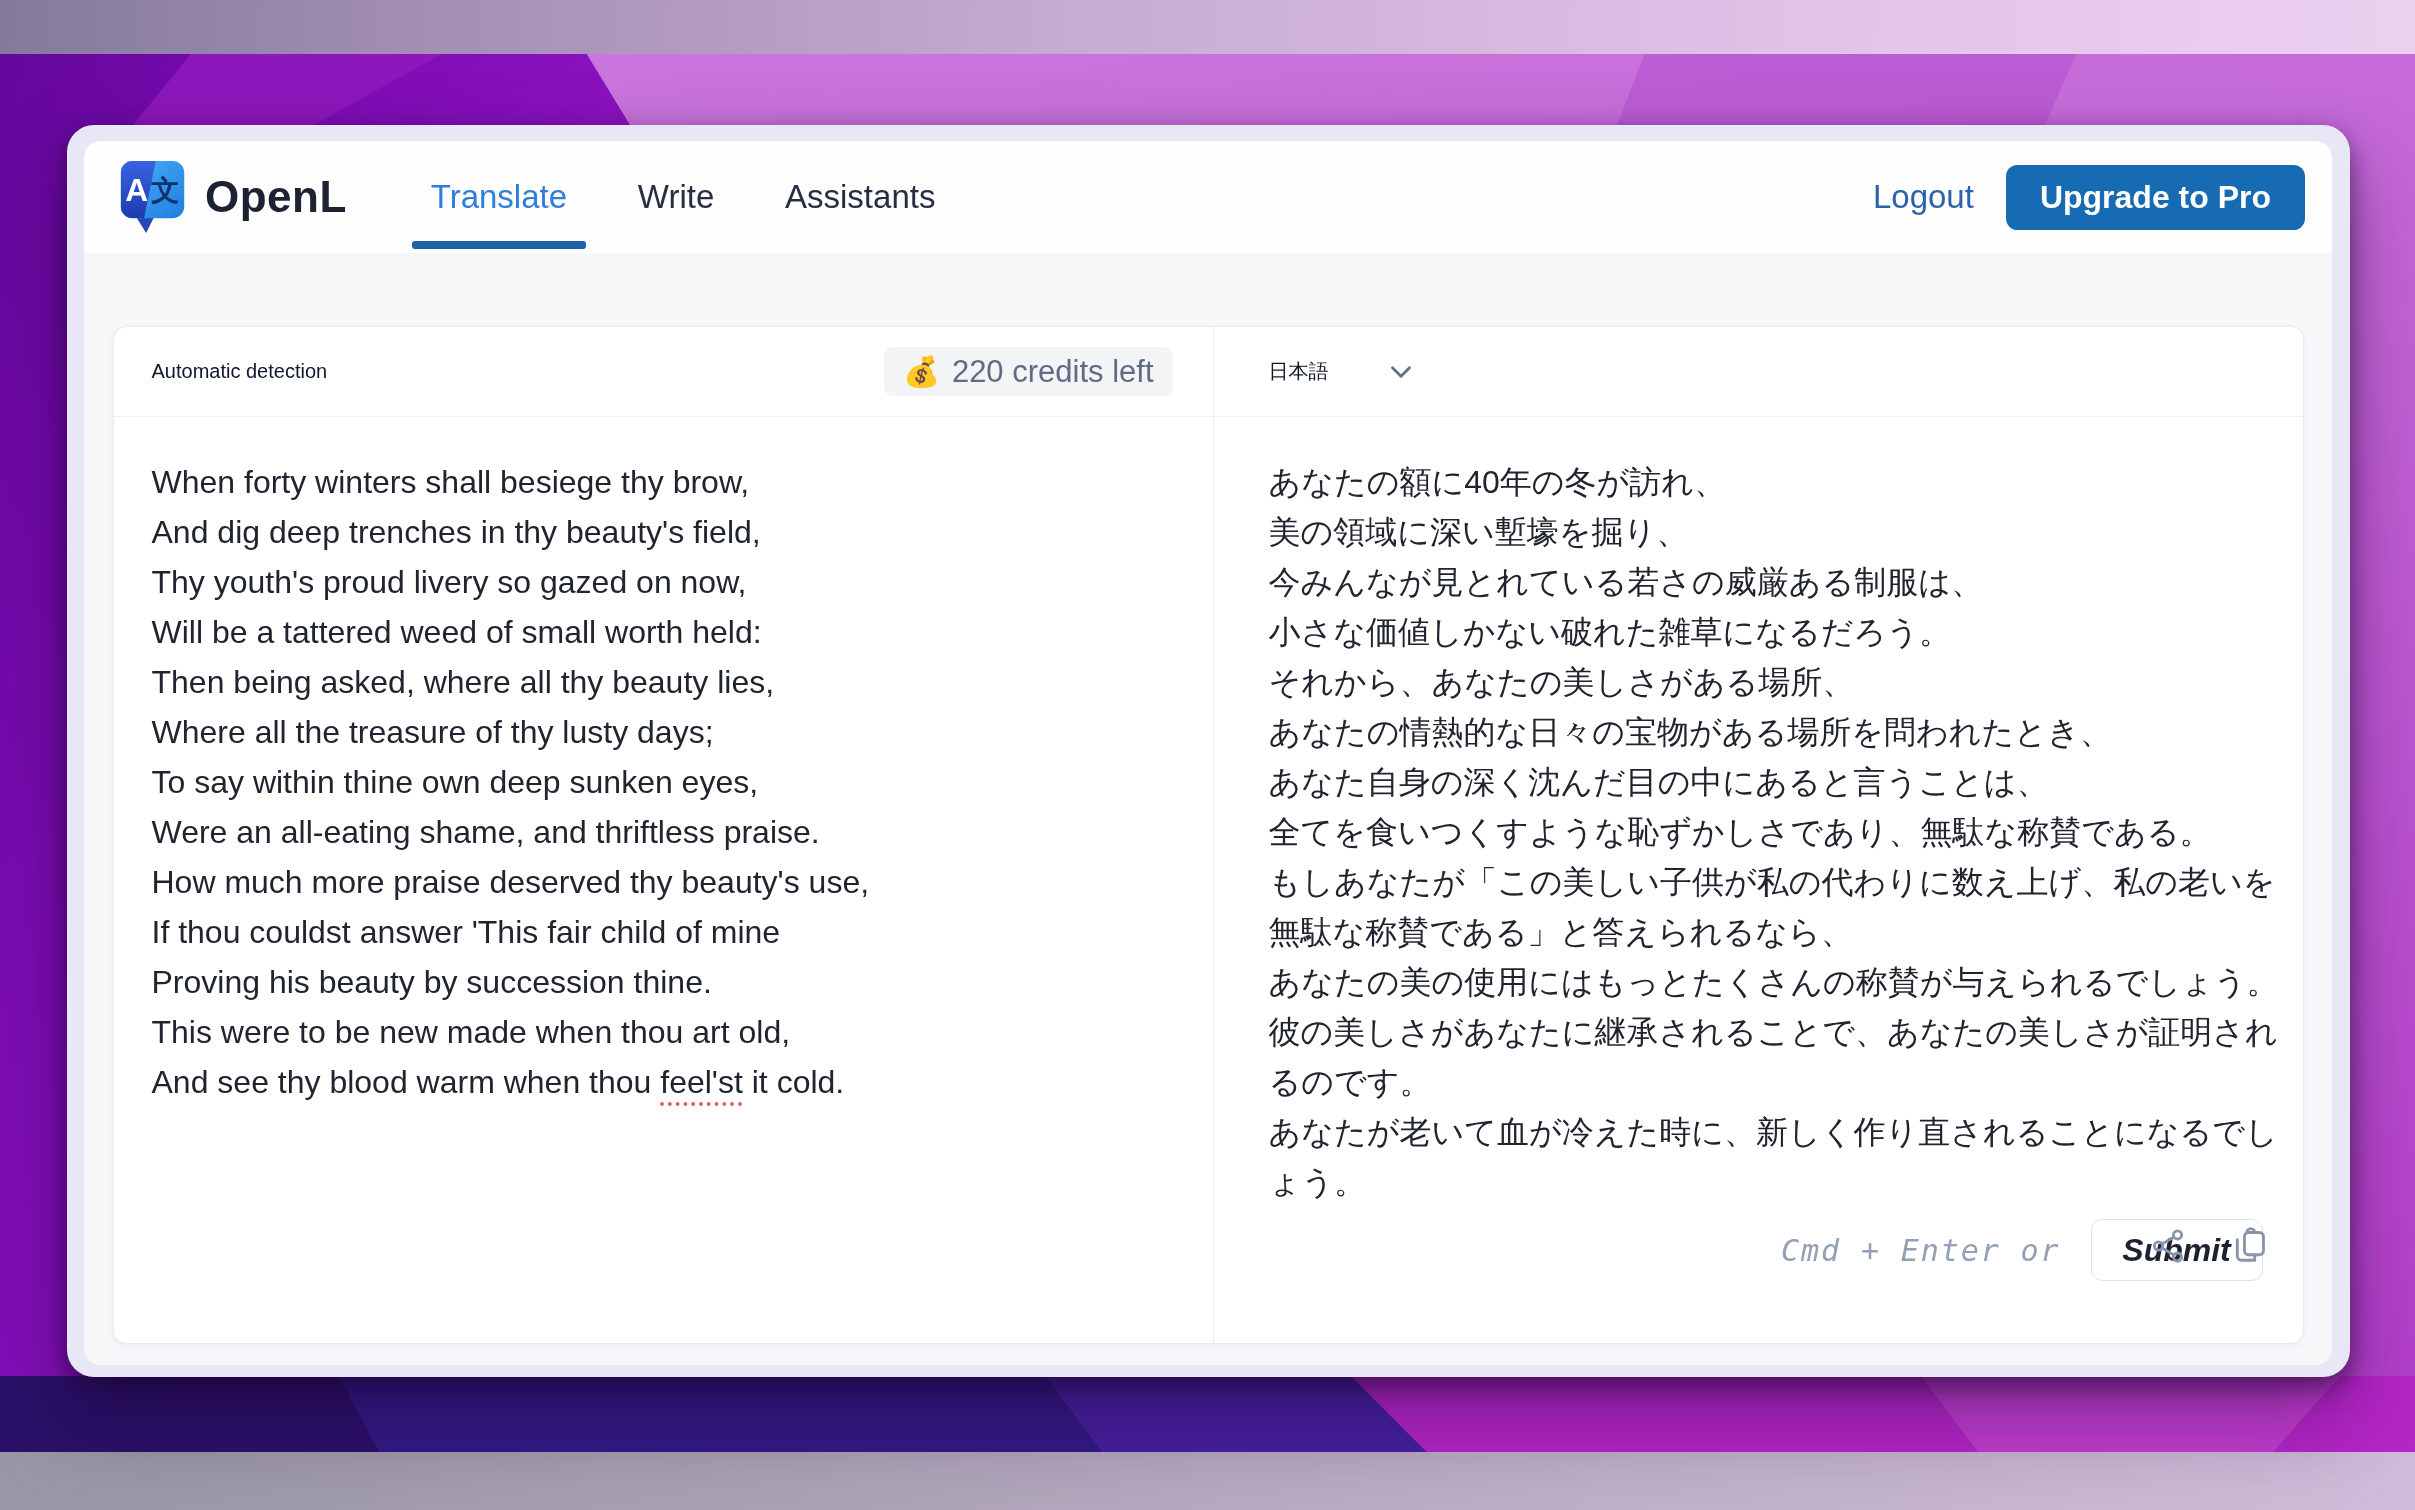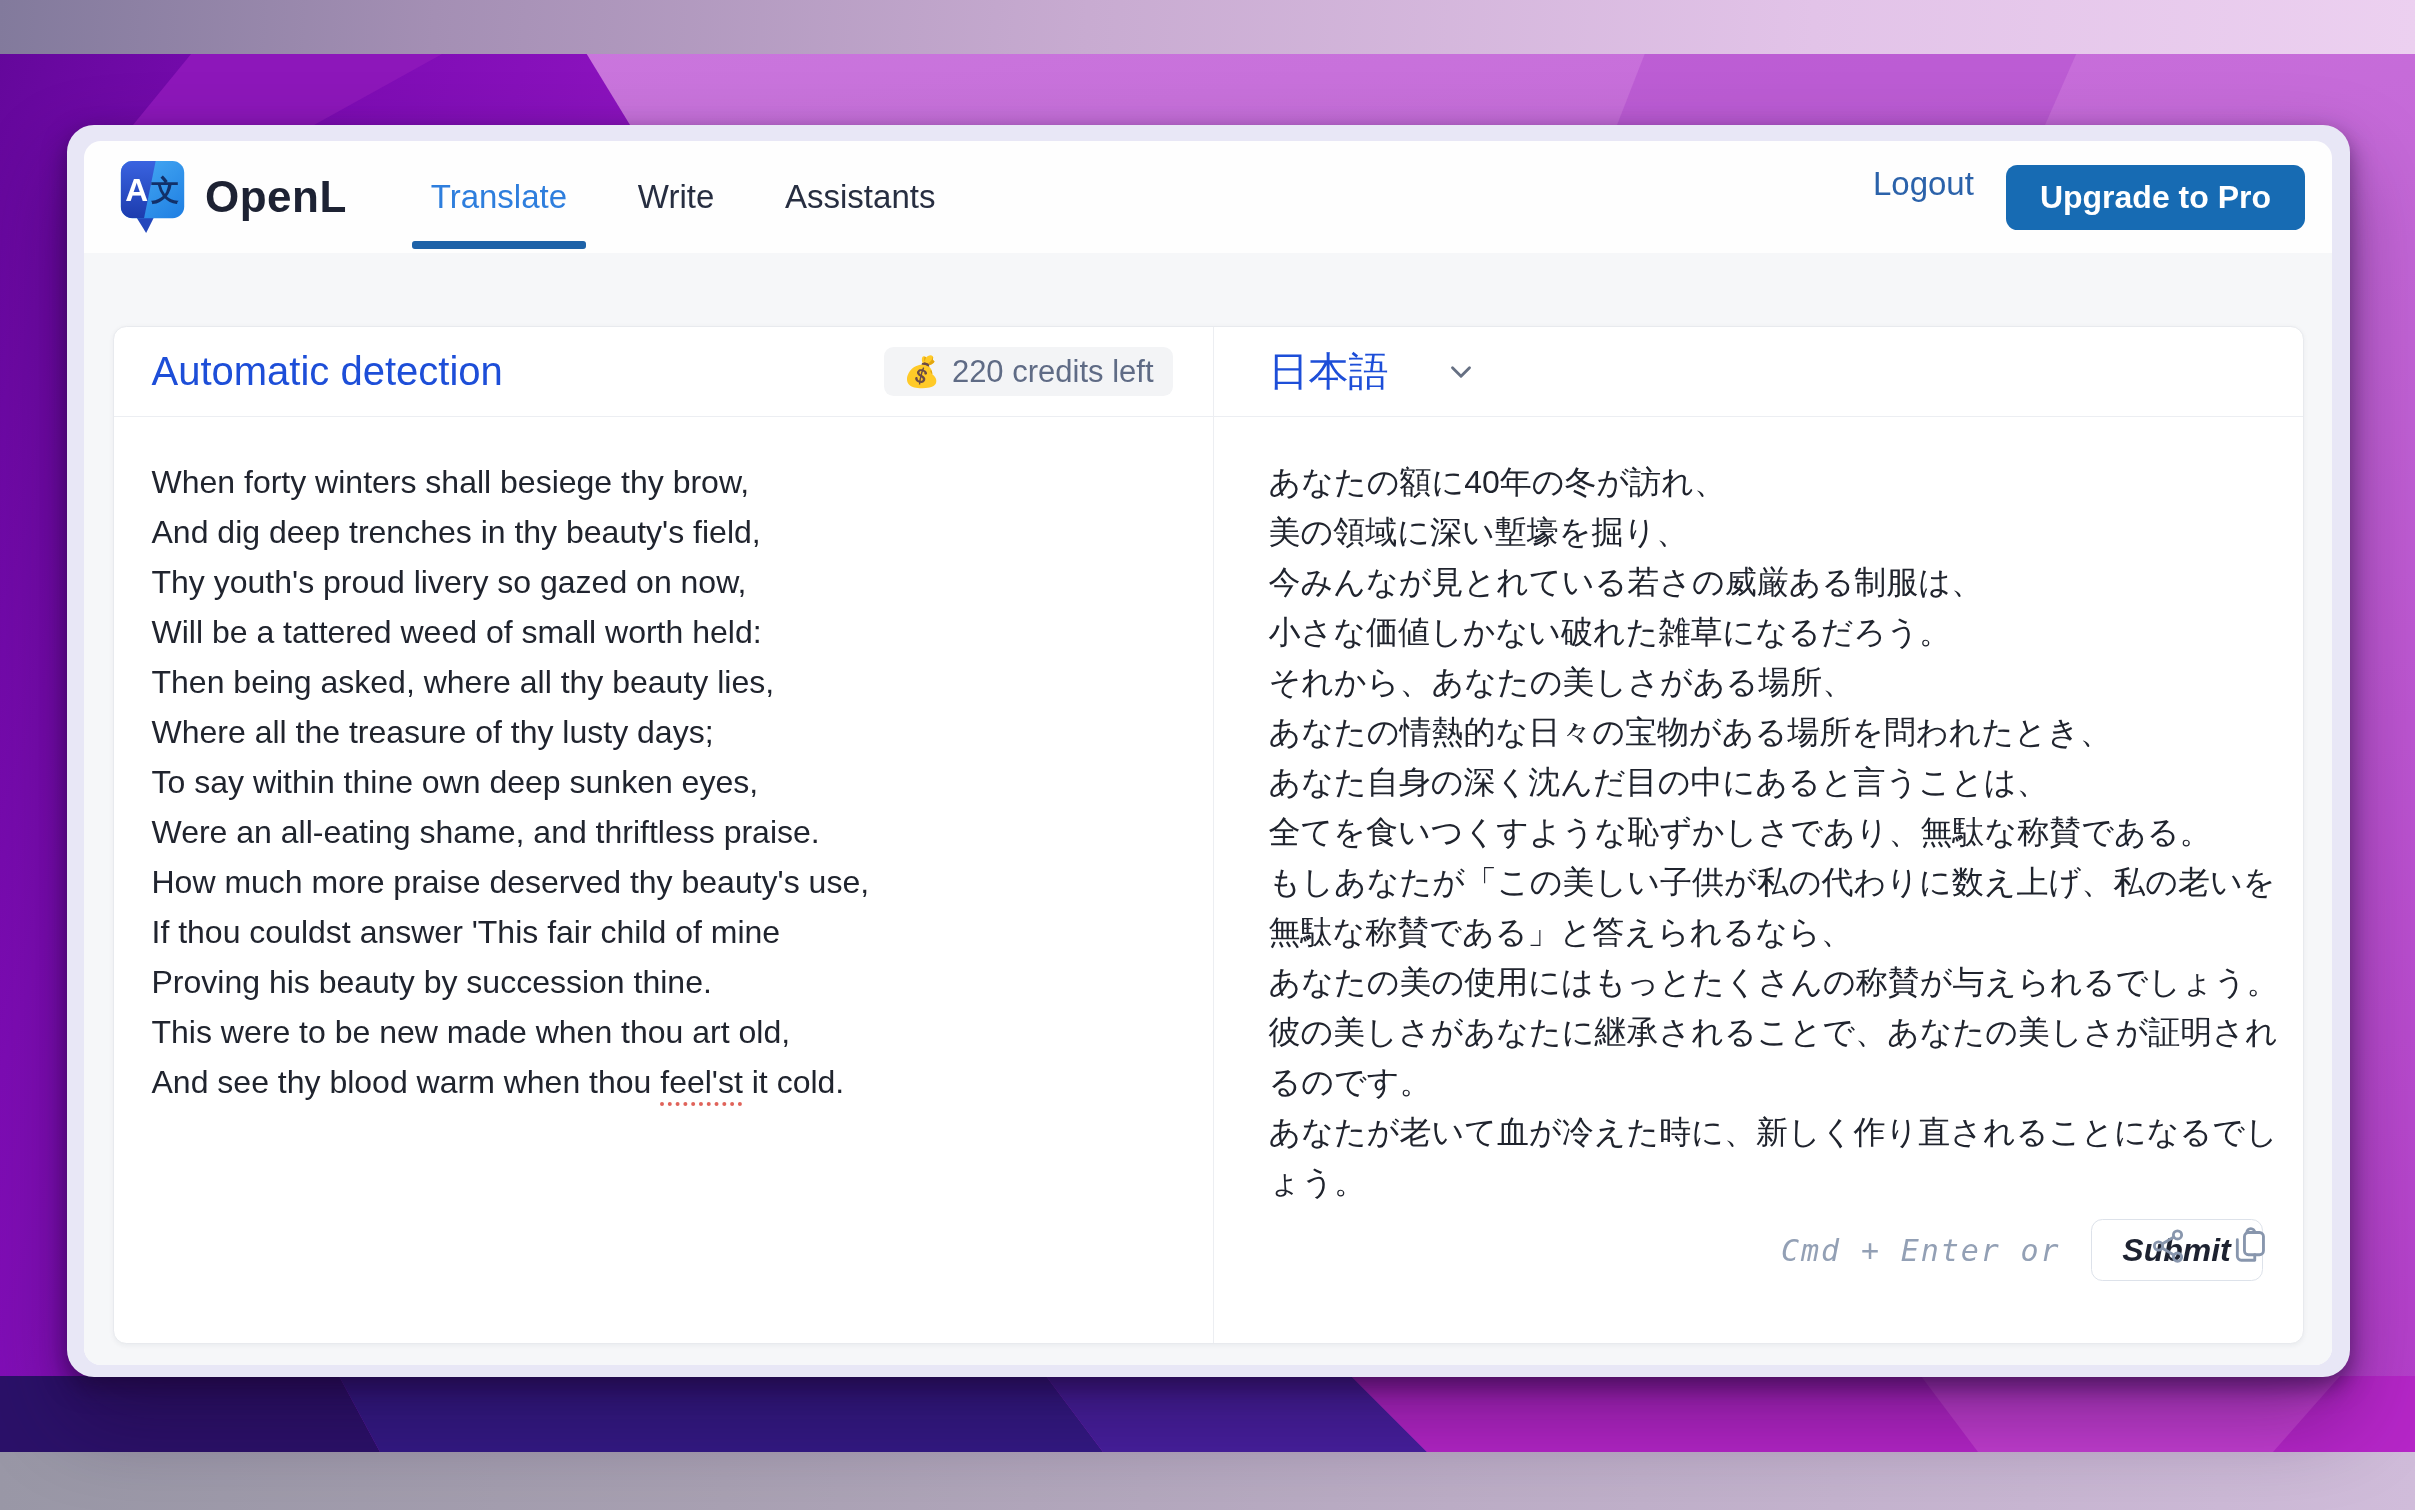--- a/index.html
+++ b/index.html
@@ -37,37 +37,37 @@
   
   .app-header{position:absolute;left:0;top:0;width:2248px;height:112px;display:flex;align-items:center;}
   .brand{display:flex;align-items:center;gap:19px;margin-left:35px;}
   .brand-name{font-size:44px;font-weight:700;color:#1d2233;letter-spacing:0.5px;}
   .tabs{display:flex;height:100%;margin-left:82px;gap:67px;}
   .tab{display:flex;align-items:center;font-size:33px;font-weight:500;color:#272e41;
        position:relative;cursor:pointer;padding:0 1.9px;}
   .tab.active{color:#2e7edd;}
   .tab.active::after{content:"";position:absolute;left:-17px;right:-17px;bottom:3.8px;height:8.6px;
        border-radius:2.9px;background:#1d62a8;}
-  .header-right{margin-left:auto;margin-right:27px;display:flex;align-items:flex-start;gap:32px;}
+  .header-right{margin-left:auto;margin-right:27px;display:flex;align-items:center;gap:32px;}
   .logout{font-size:33px;color:#2b62aa;cursor:pointer;}
   .upgrade-btn{height:65px;padding:0 34px;background:#176bb3;color:#fff;font-size:32px;font-weight:700;
        border-radius:11.4px;display:flex;align-items:center;cursor:pointer;}
 
   
   .app-body{position:absolute;left:0;top:112px;width:2248px;height:1112px;background:#f6f7f9;
        border-radius:0 0 17px 17px;}
   .card{position:absolute;left:28.5px;top:73px;width:2191px;height:1018px;background:#fff;
        border:1.9px solid #e8eaee;border-radius:13.3px;box-sizing:border-box;
        box-shadow:0 1.9px 5.7px rgba(20,30,60,.05);}
   .v-divider{position:absolute;left:1099px;top:0;bottom:0;width:1.9px;background:#eceef2;}
   .card-header-left{position:absolute;left:0;top:0;width:1099px;height:90px;box-sizing:border-box;
        border-bottom:1.9px solid #eceef2;display:flex;align-items:center;padding:0 40px 0 38px;}
   .card-header-right{position:absolute;left:1100px;top:0;right:0;height:90px;box-sizing:border-box;
        border-bottom:1.9px solid #eceef2;display:flex;align-items:center;padding:0 38px 0 55px;}
-  .panel-lang{font-size:40px;color:#1d4ed8;cursor:pointer;}
+  .panel-lang{font-size:20px;color:#0f172a;cursor:pointer;}
   .credits-badge{margin-left:auto;height:49px;background:#f3f4f6;border-radius:9.5px;display:flex;
        align-items:center;gap:11.4px;padding:0 19px;font-size:31px;color:#5f6b85;}
   .credits-badge .emoji{font-size:30px;line-height:1;}
   .chevron{margin-left:55px;display:flex;align-items:center;}
 
   .source-text{position:absolute;left:38px;top:130px;width:1027px;color:#20242e;cursor:text;}
   .target-text{position:absolute;left:1155px;top:130px;right:27px;color:#20242e;}
   .tline{font-size:32px;line-height:50px;white-space:nowrap;}
   .flagged{text-decoration:underline;text-decoration-style:dotted;text-decoration-color:#e0635a;
        text-decoration-thickness:3.8px;text-underline-offset:8.6px;}

